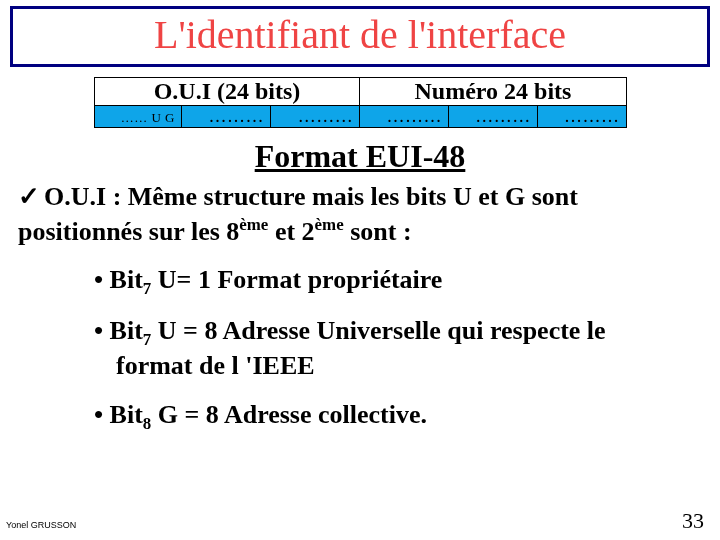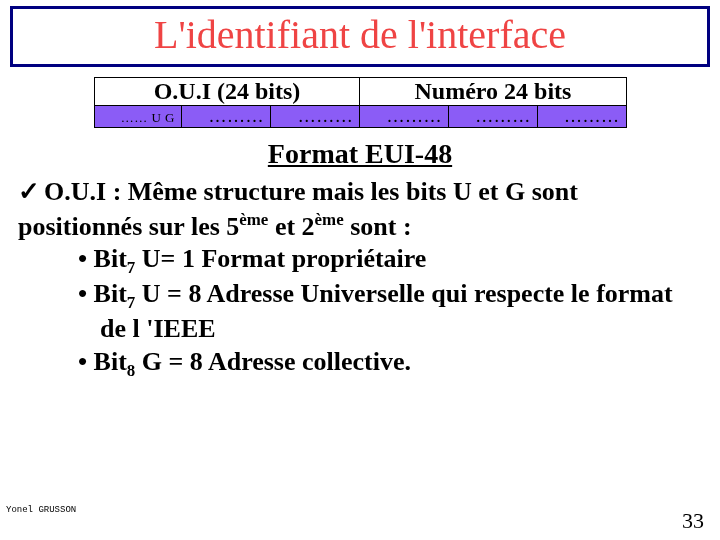--- a/index.html
+++ b/index.html
@@ -35,21 +35,21 @@
   }
   .hdr-cell {
     width: 50%;
     background: #fff;
     text-align: center;
     font-weight: bold;
     font-size: 24px;
     padding: 2px 0;
   }
   .byte-row td {
-    background: #8b5cf6;
+    background: #0ea5e9;
     padding-left: 20px;
   }
   .byte-cell {
     text-align: center;
     font-size: 18px;
     padding: 2px 0;
     letter-spacing: 0.5px;
   }
   .ug-byte {
     font-size: 13px;
@@ -58,21 +58,21 @@
   }
   .content {
     margin: 8px 18px 0 18px;
     font-size: 26px;
     line-height: 1.25;
   }
   .format-line {
     text-align: center;
     font-weight: bold;
     text-decoration: underline;
-    font-size: 28px;
+    font-size: 32px;
     margin-bottom: 4px;
   }
   .check {
     font-family: "Segoe UI Symbol", "Arial Unicode MS", sans-serif;
     display: inline-block;
     width: 26px;
   }
   .oui-line {
     font-weight: bold;
   }
@@ -87,28 +87,28 @@
   ul.bullets {
     list-style: none;
     padding: 0;
     margin: 0 0 0 60px;
   }
   ul.bullets li {
     font-weight: bold;
     font-size: 26px;
     text-indent: -22px;
     padding-left: 22px;
-    margin: 0;
+    margin: 16px;
   }
   .footer-left {
     position: absolute;
     left: 6px;
-    bottom: 25px;
+    bottom: 10px;
     font-size: 9px;
-    font-family: Liberation Mono, monospace;
+    font-family: Liberation Sans, sans-serif;
   }
   .footer-right {
     position: absolute;
     right: 16px;
     bottom: 6px;
     font-size: 22px;
   }
 </style>
 </head>
 <body>
@@ -133,21 +133,21 @@
     <td class="byte-cell">………</td>
     <td class="byte-cell">………</td>
   </tr>
 </tbody>
   </table>
 
 <div class="content">
   <div class="format-line">Format EUI-48</div>
 
   <div class="oui-line">
-    <span class="check">✓</span><span>O.U.I</span><span> : Même structure mais les bits U et G sont positionnés sur les 5</span><span class="sup">ème</span><span> et 2</span><span class="sup">ème</span><span> sont :</span>
+    <span class="check">✓</span><span>O.U.I</span><span> : Même structure mais les bits U et G sont positionnés sur les 8</span><span class="sup">ème</span><span> et 2</span><span class="sup">ème</span><span> sont :</span>
   </div>
 
   <ul class="bullets">
     <li>•  <span>Bit</span><span class="sub">7</span><span> U= 1 Format propriétaire</span></li>
     <li>•  <span>Bit</span><span class="sub">7</span><span> U = 8 Adresse Universelle qui respecte le format de l 'IEEE</span></li>
     <li>•  <span>Bit</span><span class="sub">8</span><span> G = 8 Adresse collective.</span></li>
   </ul>
 </div>
 
 <div class="footer-left">Yonel GRUSSON</div>

